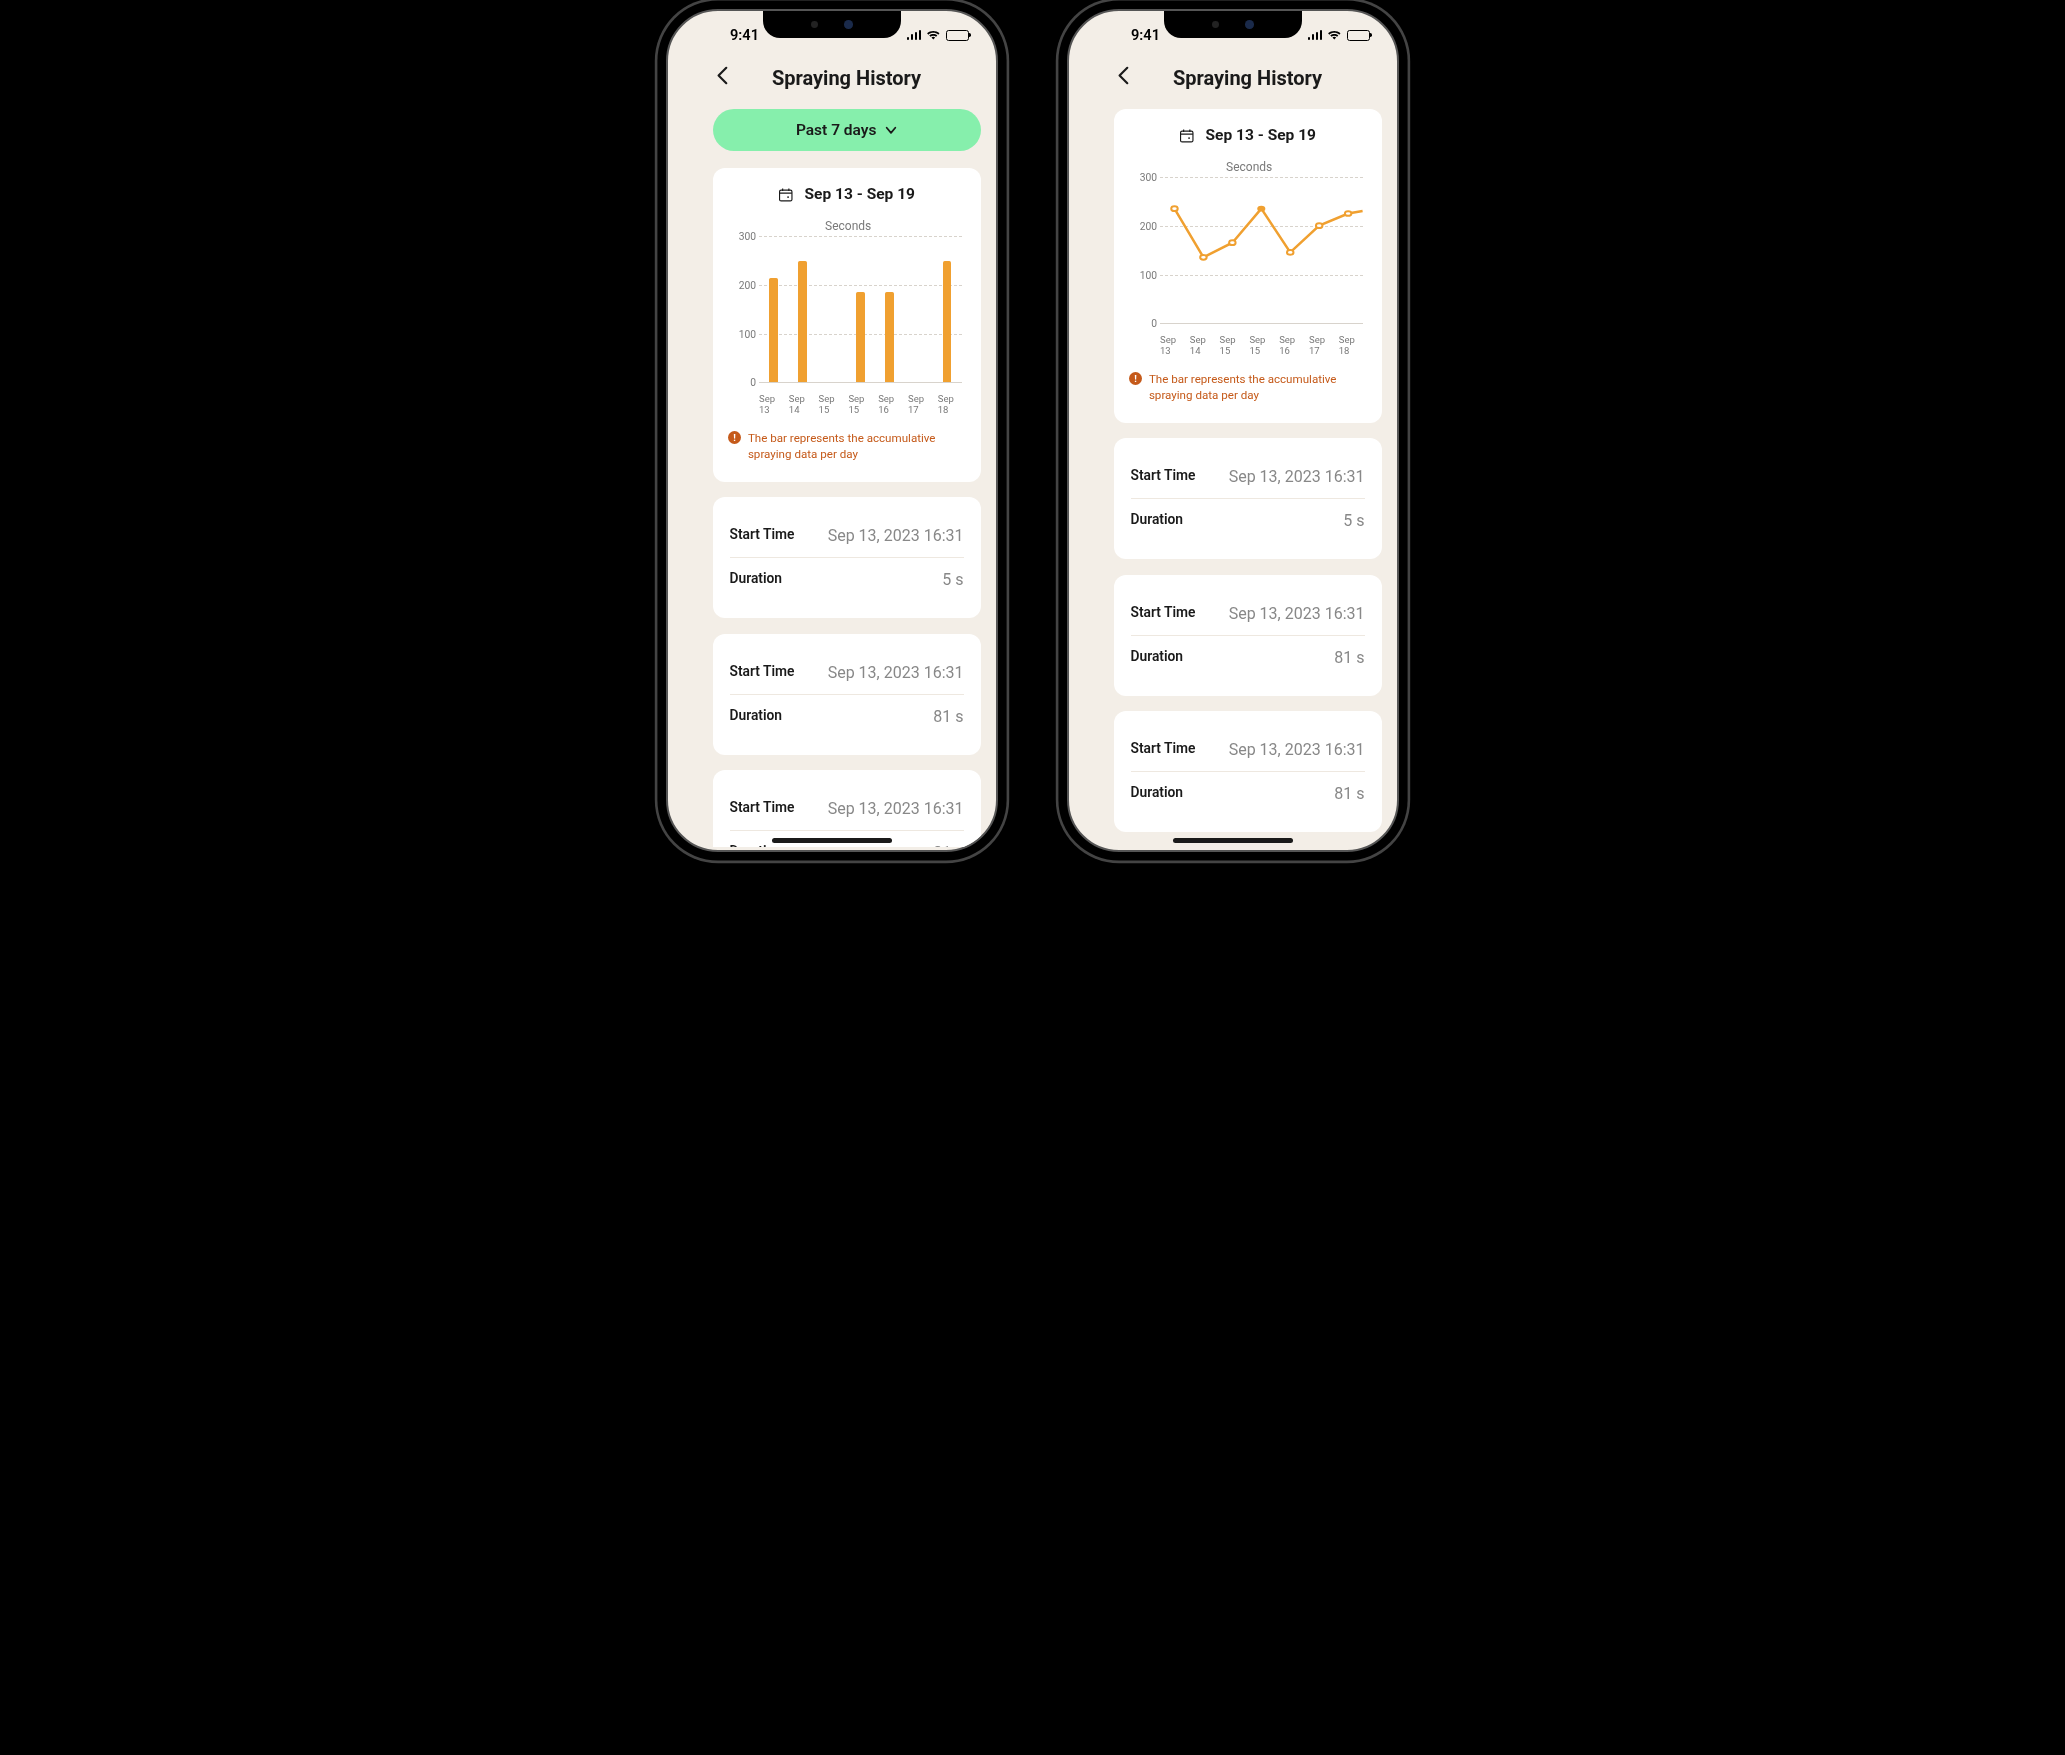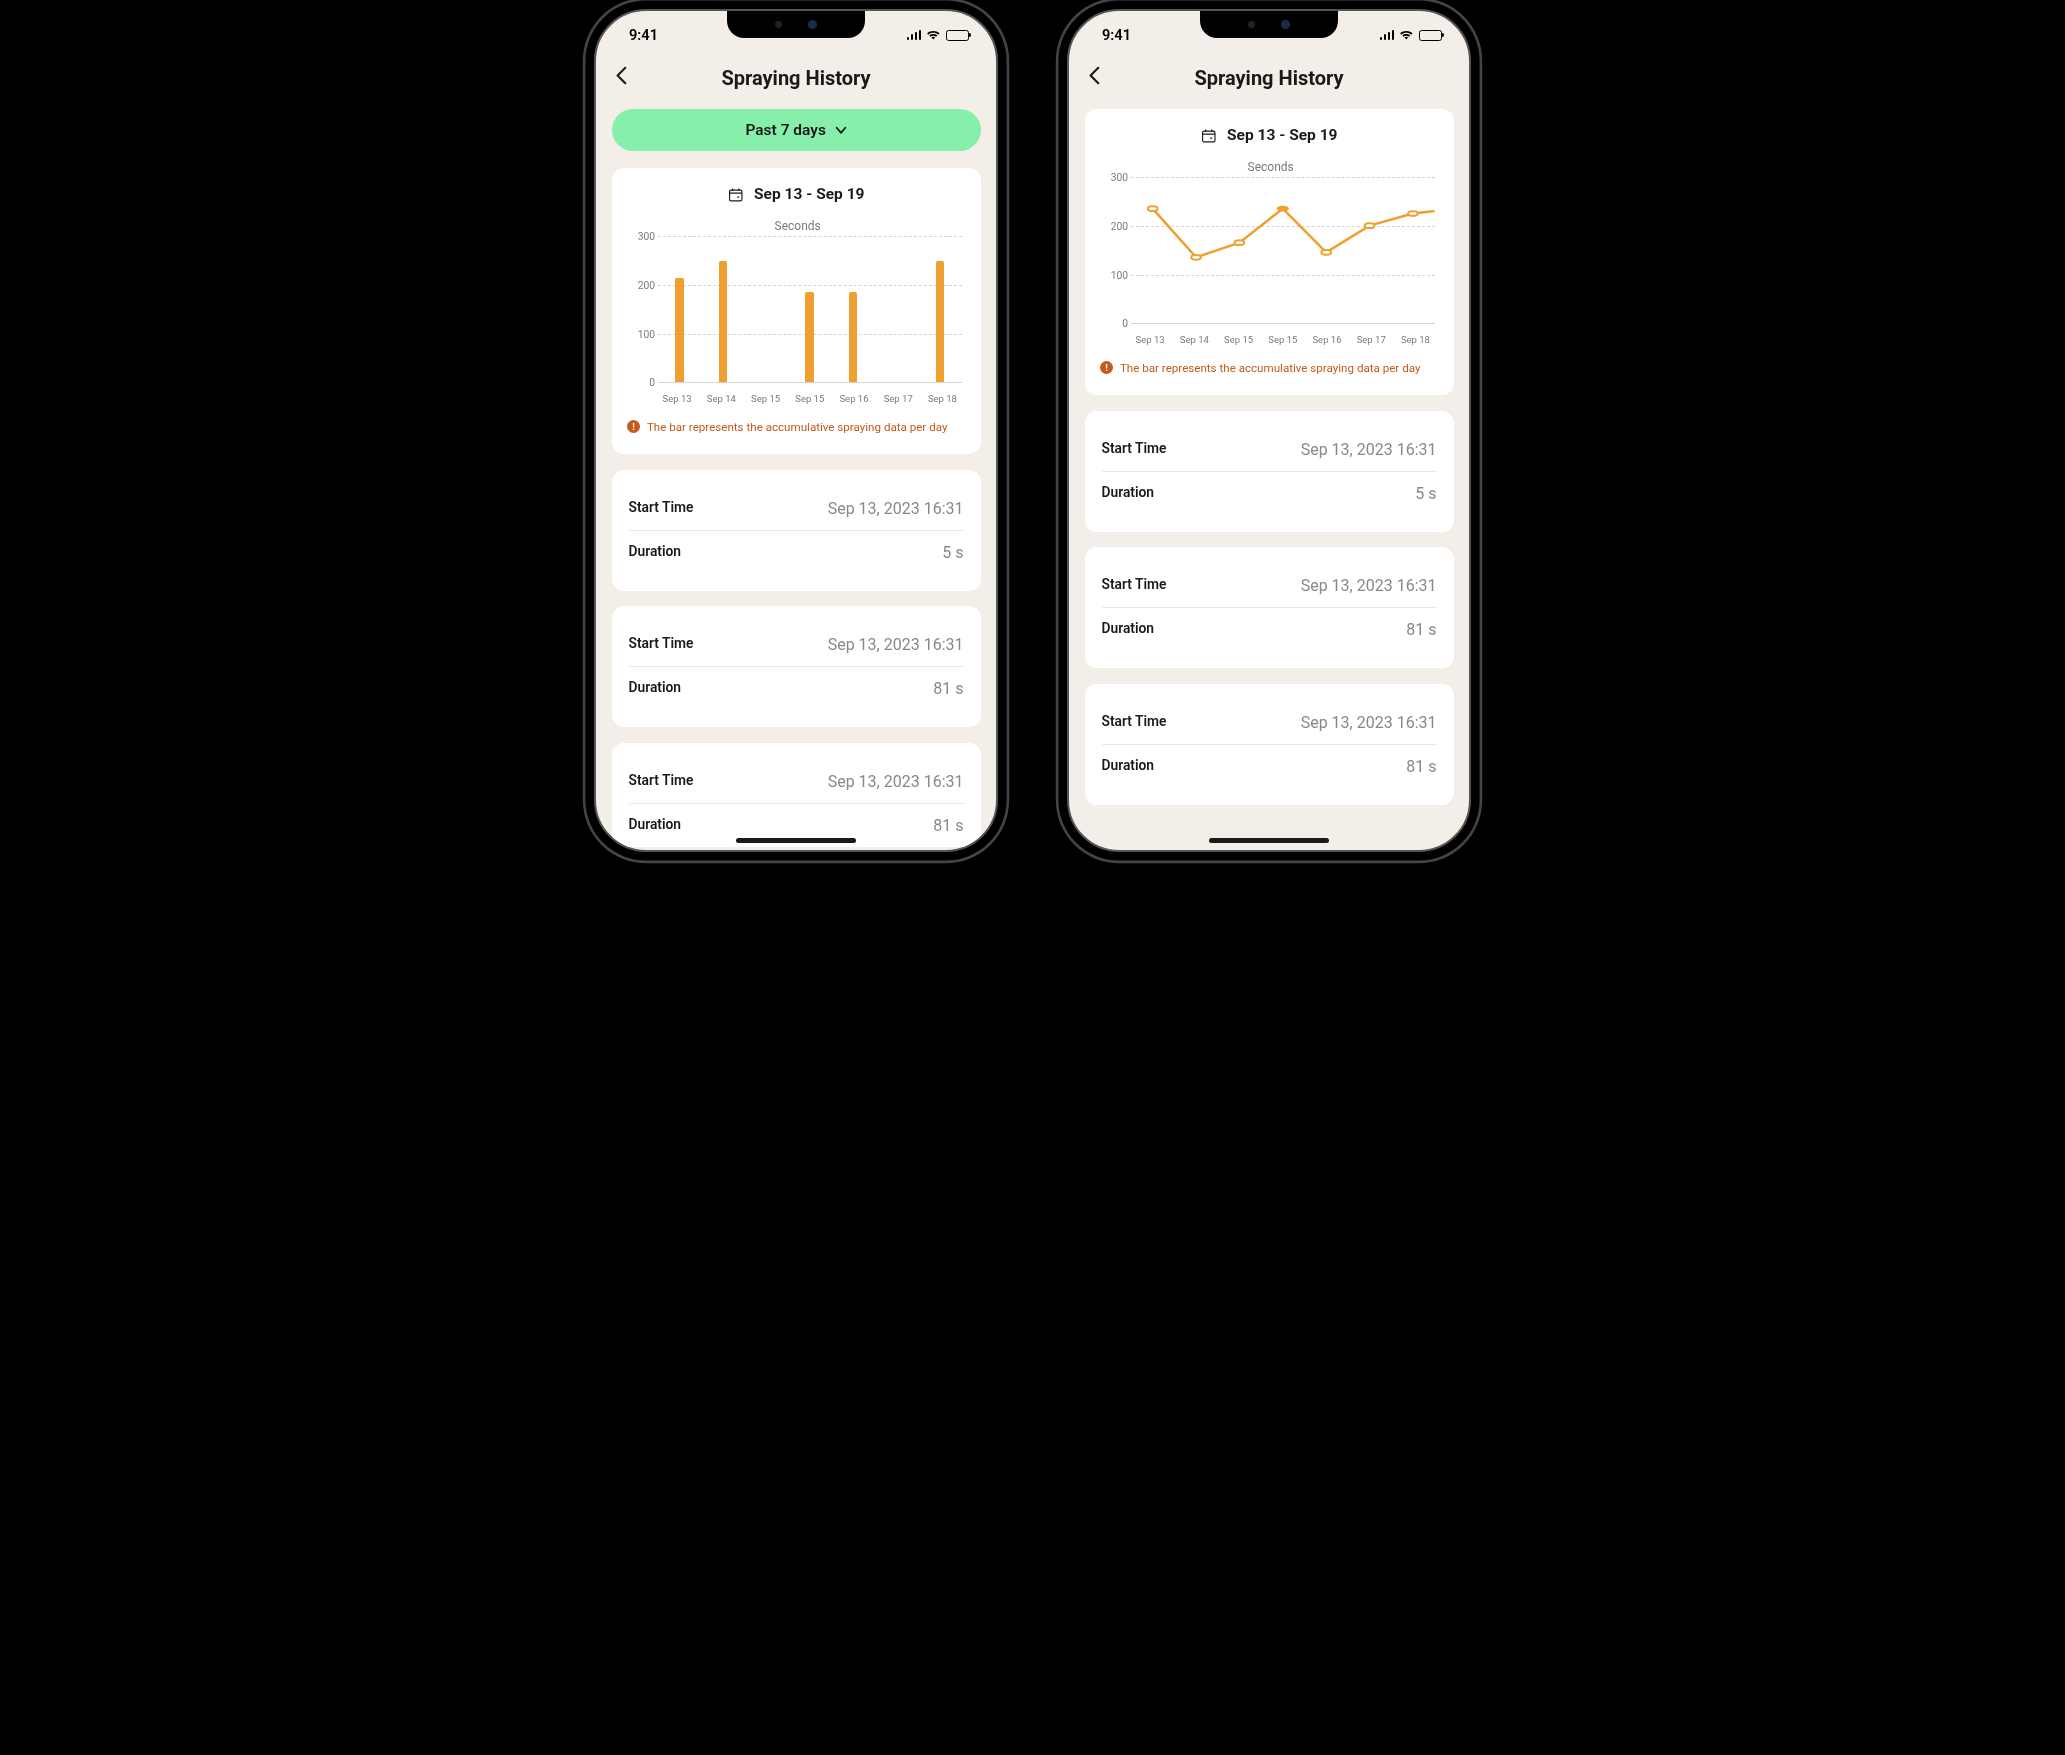--- a/index.html
+++ b/index.html
@@ -7,28 +7,29 @@
     background: #000;
     font-family: -apple-system, BlinkMacSystemFont, "Segoe UI", Roboto, sans-serif;
     display: flex;
     justify-content: center;
     gap: 69px;
     padding: 8.6px 34px;
     min-height: 100vh;
     align-items: flex-start;
   }
   .phone {
-    width: 404px;
+    width: 332px;
     height: 843px;
     background: #f3eee7;
     border-radius: 52px;
     border: 2.6px solid #555;
     box-shadow: 0 0 0 8.6px #000, 0 0 0 11.2px #444;
     position: relative;
     overflow: hidden;
+    padding-left: 29px;
   }
   .notch {
     position: absolute;
     top: 0;
     left: 50%;
     transform: translateX(-50%);
     width: 138px;
     height: 27.5px;
     background: #000;
     border-radius: 0 0 17px 17px;

